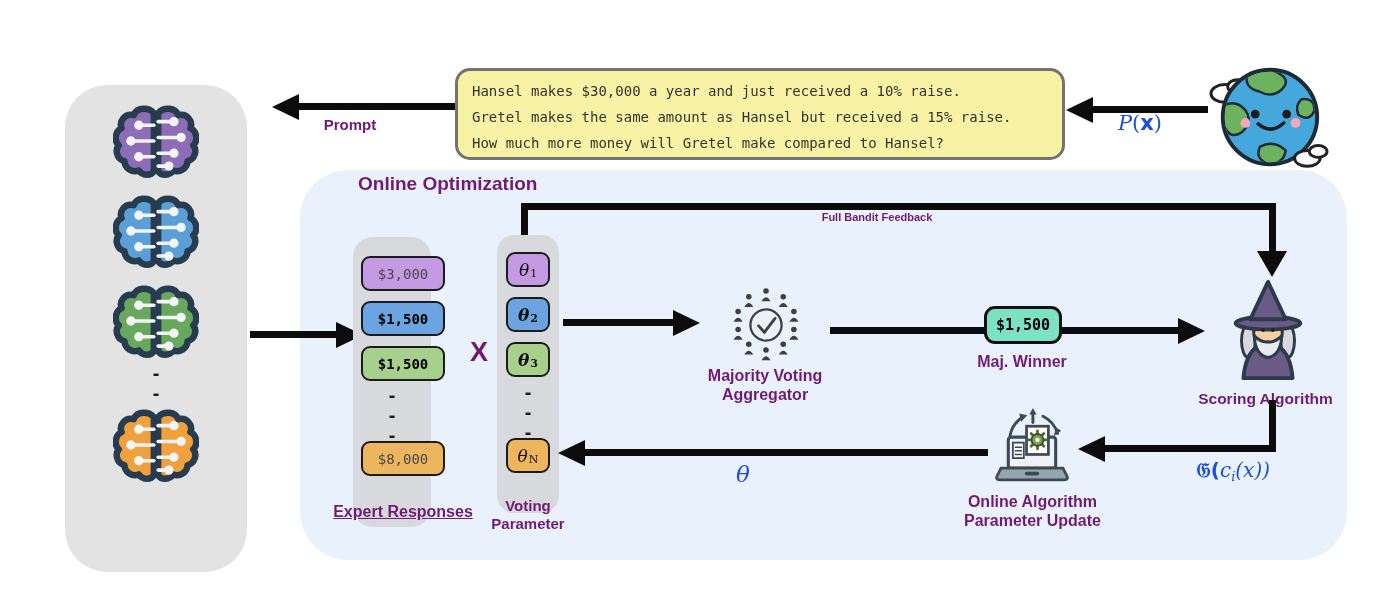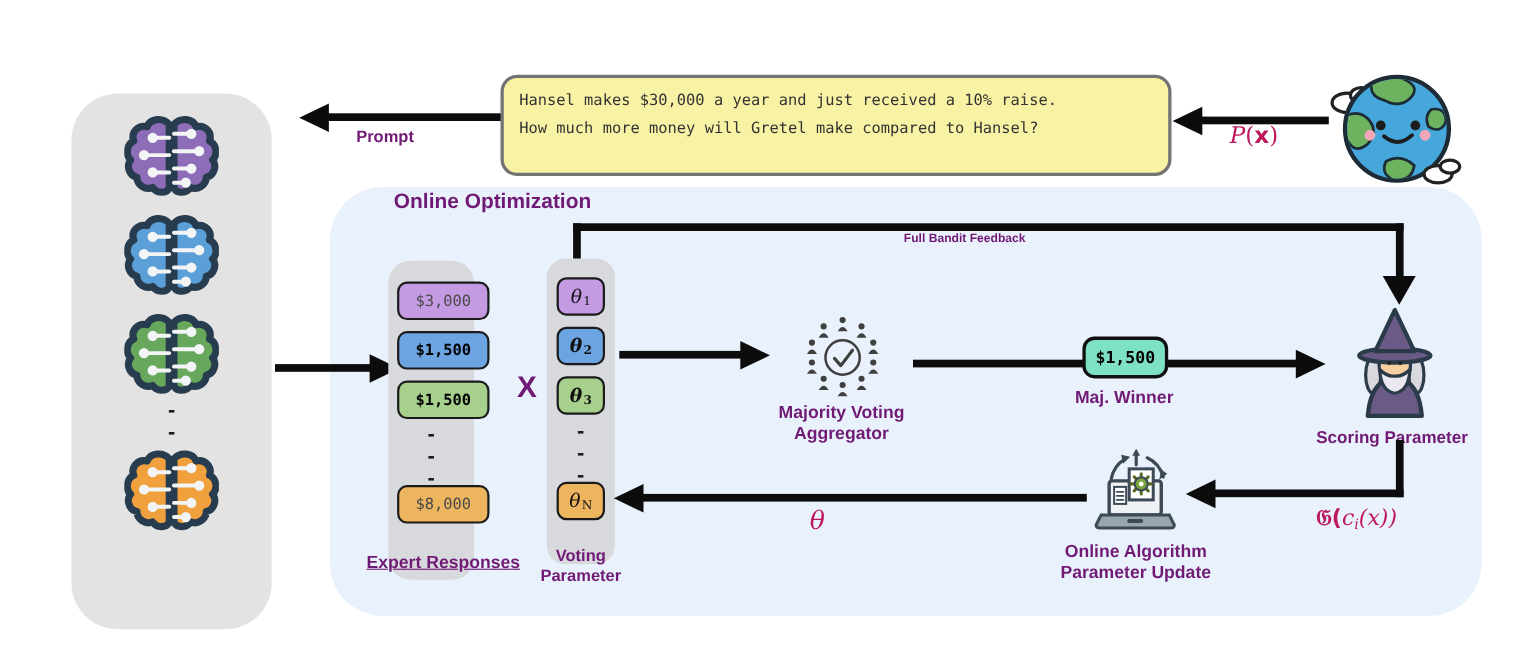--- a/index.html
+++ b/index.html
@@ -43,21 +43,21 @@
   .c-orange { background:#eeb55f; }
 
   .dash { position:absolute; width:100%; text-align:center; font-weight:bold;
           font-size:20px; line-height:12px; color:#1b1b1b; }
 
   .winner-box { position:absolute; left:984px; top:306px; width:78px; height:38px;
                 box-sizing:border-box; background:#7de2c4; border:3px solid #101010;
                 border-radius:11px; display:flex; align-items:center; justify-content:center;
                 font-family:"DejaVu Sans Mono", monospace; font-weight:bold; font-size:15px; color:#000; }
 
-  .math { font-family:"DejaVu Serif", serif; color:#be185d; }
+  .math { font-family:"DejaVu Serif", serif; color:#1d4ed8; }
   .it { font-style:italic; }
   .sub-i { font-size:13px; vertical-align:-4px; font-style:italic; }
   .frak { font-family:"DejaVu Sans","DejaVu Serif",serif; font-weight:bold; }
   .bx { font-weight:bold; font-family:"DejaVu Sans", sans-serif; font-style:normal; }
 
   svg { display:block; }
 </style>
 </head>
 <body>
 
@@ -166,20 +166,21 @@
       </svg>
     </div>
   </div>
 
   <div class="shaft" style="left:294px; top:103px; width:162px; height:7px;"></div>
   <div class="ah aleft" style="left:272px; top:93.5px;"></div>
   <div class="lbl" style="left:285px; top:116px; width:130px; font-size:15px;">Prompt</div>
 
   <div class="prompt-box">
     <div>Hansel makes $30,000 a year and just received a 10% raise.</div>
+    <div>Gretel makes the same amount as Hansel but received a 15% raise.</div>
     <div>How much more money will Gretel make compared to Hansel?</div>
   </div>
 
   <div class="shaft" style="left:1090px; top:106px; width:118px; height:7px;"></div>
   <div class="ah aleft" style="left:1066px; top:96.5px;"></div>
   <div class="math" style="position:absolute; left:1098px; top:111px; width:84px; text-align:center; font-size:21px;">
     <span class="it">P</span><span>(</span><span class="bx">x</span><span>)</span>
   </div>
 
   <div style="position:absolute; left:1202px; top:60px;">
@@ -303,21 +304,21 @@
         <path d="M30 104 Q32 80 44 72 L66 72 Q78 80 80 104 Z" fill="#6a5a86" stroke-width="4"></path>
         <circle cx="55" cy="58" r="14.5" fill="#f5cfa0" stroke-width="3"></circle>
         <path d="M41 61 Q42 81 55 83 Q68 81 69 61 Q62 68 55 67 Q48 68 41 61 Z" fill="#e9e9ef" stroke-width="3"></path>
         <ellipse cx="55" cy="48" rx="33" ry="6.5" fill="#6a5a86" stroke-width="4"></ellipse>
         <path d="M55 6 L37 44 L73 44 Z" fill="#6a5a86" stroke-width="4"></path>
       </g>
       <circle cx="50" cy="55" r="1.9" fill="#222"></circle>
       <circle cx="60" cy="55" r="1.9" fill="#222"></circle>
     </svg>
   </div>
-  <div class="lbl" style="left:1183px; top:390px; width:165px; font-size:15.5px;">Scoring Parameter</div>
+  <div class="lbl" style="left:1183px; top:390px; width:165px; font-size:15.5px;">Scoring Algorithm</div>
 
   <div class="shaft" style="left:1269px; top:400px; width:7px; height:52px;"></div>
   <div class="shaft" style="left:1104px; top:445px; width:172px; height:7px;"></div>
   <div class="ah aleft" style="left:1078px; top:435.5px;"></div>
   <div class="math" style="position:absolute; left:1140px; top:458px; width:130px; text-align:right; font-size:20px;">
     <span class="frak">𝔊(</span><span class="it">c</span><span class="sub-i">i</span><span class="it">(x))</span>
   </div>
 
   <div style="position:absolute; left:986px; top:408px;">
     <svg width="92" height="82" viewBox="0 0 100 90">

